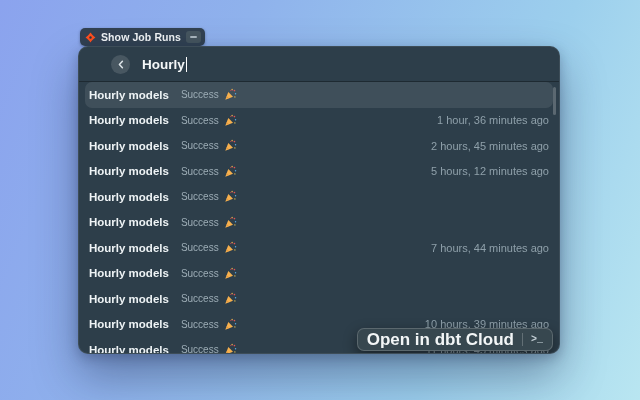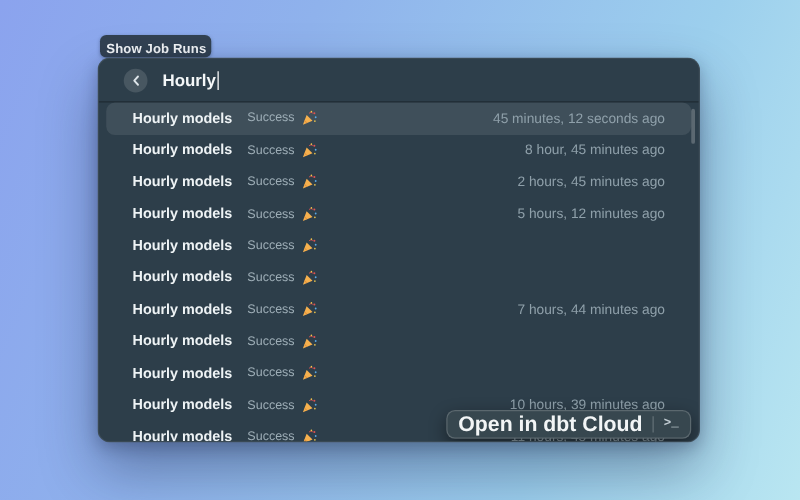--- a/index.html
+++ b/index.html
@@ -11,21 +11,20 @@
   }
 
   
   .pill {
     position:absolute; left:80px; top:28px; height:18px;
     display:flex; align-items:center; gap:5px;
     background:rgba(42,56,68,0.92);
     border-radius:5px; padding:0 4px 0 5px;
     box-shadow:0 1px 3px rgba(10,20,40,0.35);
     cursor:default;
-    flex-direction:column;
   }
   .pill-label { color:#f2f5f7; font-size:10.5px; font-weight:700; letter-spacing:0.1px; }
   .dbt-icon { width:11px; height:11px; display:block; }
   .keycap {
     width:15px; height:12px; border-radius:3px;
     background:#46565f; display:flex; align-items:center; justify-content:center;
   }
   .keycap-bar { width:7px; height:2px; border-radius:1px; background:#a9b7be; }
 
   
@@ -33,35 +32,35 @@
     position:absolute; left:78px; top:46px; width:482px; height:308px;
     background:#2d3e4a;
     border:1px solid rgba(255,255,255,0.08);
     border-radius:10px;
     box-shadow:0 22px 45px rgba(15,25,60,0.38), 0 4px 12px rgba(15,25,60,0.25);
     overflow:hidden;
   }
 
   .searchbar {
     height:35px; display:flex; align-items:center; gap:12px;
-    padding:0 20px;
+    padding:0 32px;
     border-bottom:1px solid rgba(0,0,0,0.32);
   }
   .back-btn {
     width:19px; height:19px; border-radius:50%; border:none;
     background:rgba(255,255,255,0.13);
     display:flex; align-items:center; justify-content:center;
     cursor:pointer; flex:none; padding:0;
   }
   .search-input { display:flex; align-items:center; color:#f4f7f8; font-size:13.5px; font-weight:600; }
   .caret { display:inline-block; width:1.5px; height:15px; background:#ffffff; margin-left:1px; }
 
   .list { position:relative; }
   .row {
-    height:25.5px; margin:0 6px; padding:0 21px;
+    height:25.5px; margin:0 6px; padding:0 4px;
     display:flex; align-items:center;
     border-radius:7px; cursor:pointer;
   }
   .row.selected { background:rgba(255,255,255,0.09); }
   .row-title { color:#eef3f5; font-size:11.5px; font-weight:700; white-space:nowrap; }
   .row-status { color:#9dadb6; font-size:10px; margin-left:12px; white-space:nowrap; }
   .status-icon { width:13px; height:13px; margin-left:5px; flex:none; }
   .row-time { margin-left:auto; color:#8fa0aa; font-size:11px; white-space:nowrap; }
 
   .scroll-thumb {
@@ -117,36 +116,35 @@
     <span class="row-status">Success</span>
     <svg class="status-icon" viewBox="0 0 16 16">
       <path d="M1.6 14.6 L5.3 4.9 L11.1 10.7 Z" fill="#f6b04e"></path>
       <path d="M3.2 10.4 L5.6 12.8" stroke="#e2903a" stroke-width="1"></path>
       <path d="M7.6 3.4 C8.7 2.2 10.2 2.1 11.3 3" stroke="#e05252" stroke-width="0.9" fill="none"></path>
       <circle cx="12.9" cy="3.2" r="1" fill="#e05252"></circle>
       <circle cx="14.2" cy="7.1" r="0.9" fill="#5aa9e6"></circle>
       <circle cx="10" cy="1.6" r="0.8" fill="#f2c94c"></circle>
       <circle cx="13.4" cy="11" r="0.8" fill="#f2c94c"></circle>
     </svg>
-    <span class="row-time">45 minutes, 12 seconds ago</span>
-  </div>
-
-  <div class="row">
-    <span class="row-title">Hourly models</span>
-    <span class="row-status">Success</span>
-    <svg class="status-icon" viewBox="0 0 16 16">
-      <path d="M1.6 14.6 L5.3 4.9 L11.1 10.7 Z" fill="#f6b04e"></path>
-      <path d="M3.2 10.4 L5.6 12.8" stroke="#e2903a" stroke-width="1"></path>
-      <path d="M7.6 3.4 C8.7 2.2 10.2 2.1 11.3 3" stroke="#e05252" stroke-width="0.9" fill="none"></path>
-      <circle cx="12.9" cy="3.2" r="1" fill="#e05252"></circle>
-      <circle cx="14.2" cy="7.1" r="0.9" fill="#5aa9e6"></circle>
-      <circle cx="10" cy="1.6" r="0.8" fill="#f2c94c"></circle>
-      <circle cx="13.4" cy="11" r="0.8" fill="#f2c94c"></circle>
-    </svg>
-    <span class="row-time">8 hour, 45 minutes ago</span>
+  </div>
+
+  <div class="row">
+    <span class="row-title">Hourly models</span>
+    <span class="row-status">Success</span>
+    <svg class="status-icon" viewBox="0 0 16 16">
+      <path d="M1.6 14.6 L5.3 4.9 L11.1 10.7 Z" fill="#f6b04e"></path>
+      <path d="M3.2 10.4 L5.6 12.8" stroke="#e2903a" stroke-width="1"></path>
+      <path d="M7.6 3.4 C8.7 2.2 10.2 2.1 11.3 3" stroke="#e05252" stroke-width="0.9" fill="none"></path>
+      <circle cx="12.9" cy="3.2" r="1" fill="#e05252"></circle>
+      <circle cx="14.2" cy="7.1" r="0.9" fill="#5aa9e6"></circle>
+      <circle cx="10" cy="1.6" r="0.8" fill="#f2c94c"></circle>
+      <circle cx="13.4" cy="11" r="0.8" fill="#f2c94c"></circle>
+    </svg>
+    <span class="row-time">1 hour, 36 minutes ago</span>
   </div>
 
   <div class="row">
     <span class="row-title">Hourly models</span>
     <span class="row-status">Success</span>
     <svg class="status-icon" viewBox="0 0 16 16">
       <path d="M1.6 14.6 L5.3 4.9 L11.1 10.7 Z" fill="#f6b04e"></path>
       <path d="M3.2 10.4 L5.6 12.8" stroke="#e2903a" stroke-width="1"></path>
       <path d="M7.6 3.4 C8.7 2.2 10.2 2.1 11.3 3" stroke="#e05252" stroke-width="0.9" fill="none"></path>
       <circle cx="12.9" cy="3.2" r="1" fill="#e05252"></circle>

